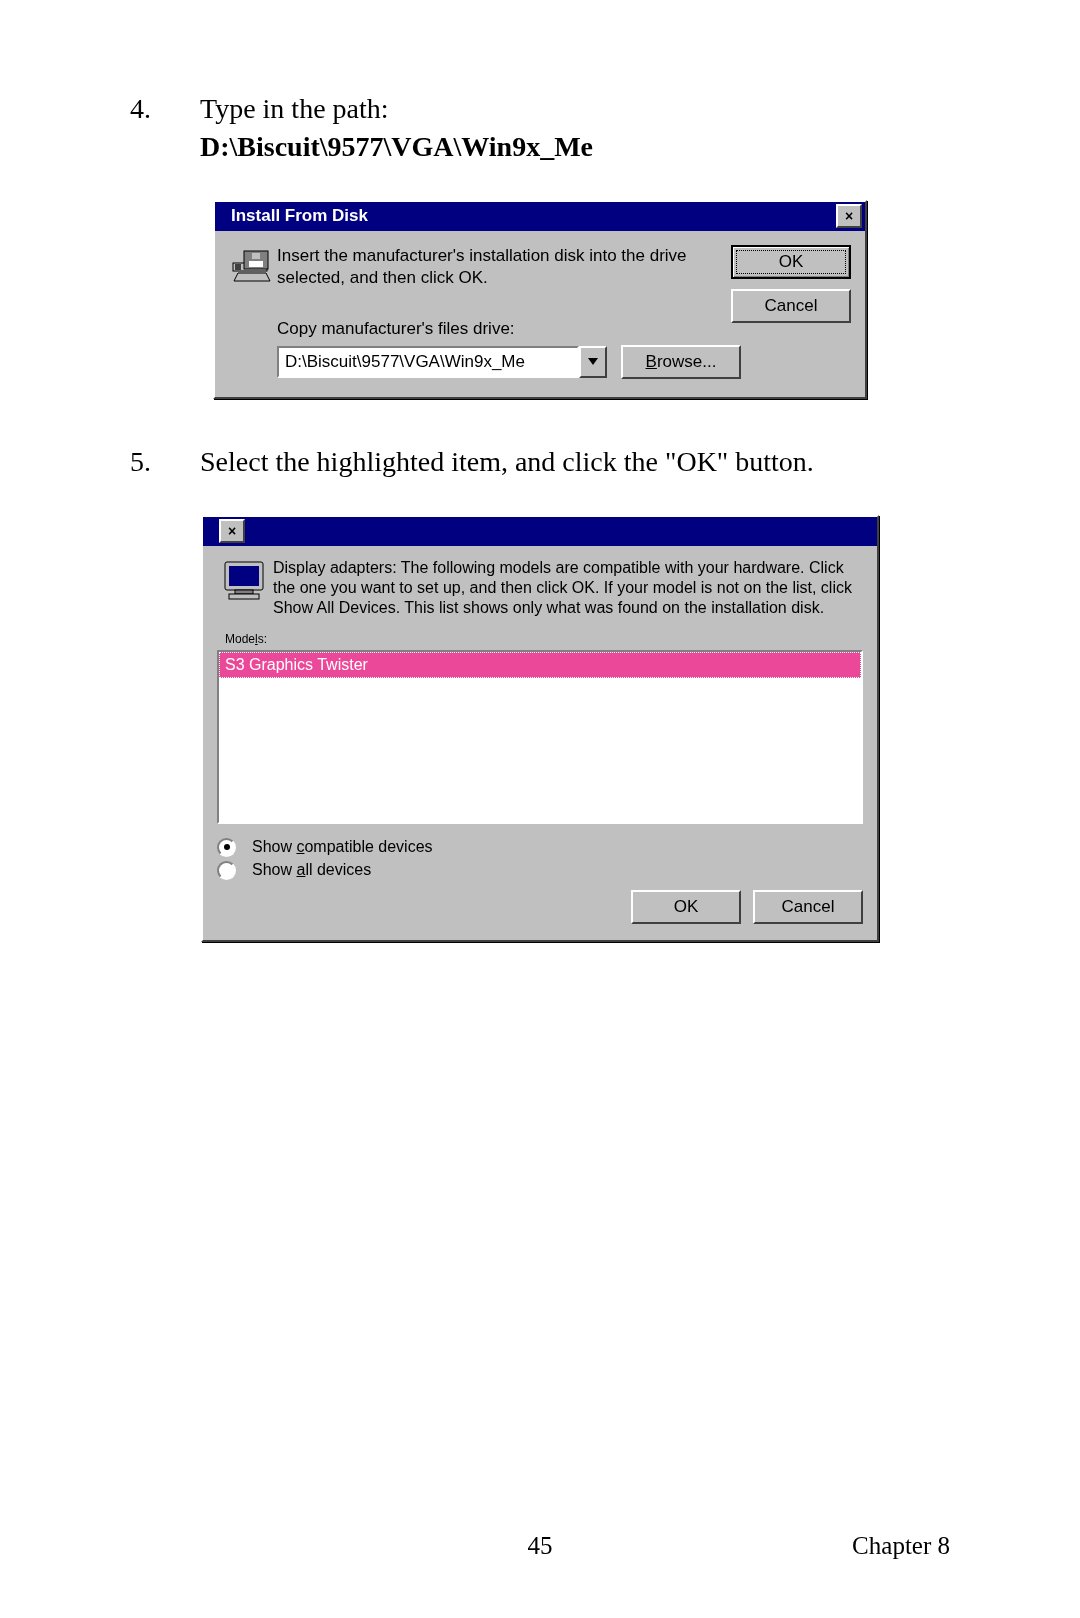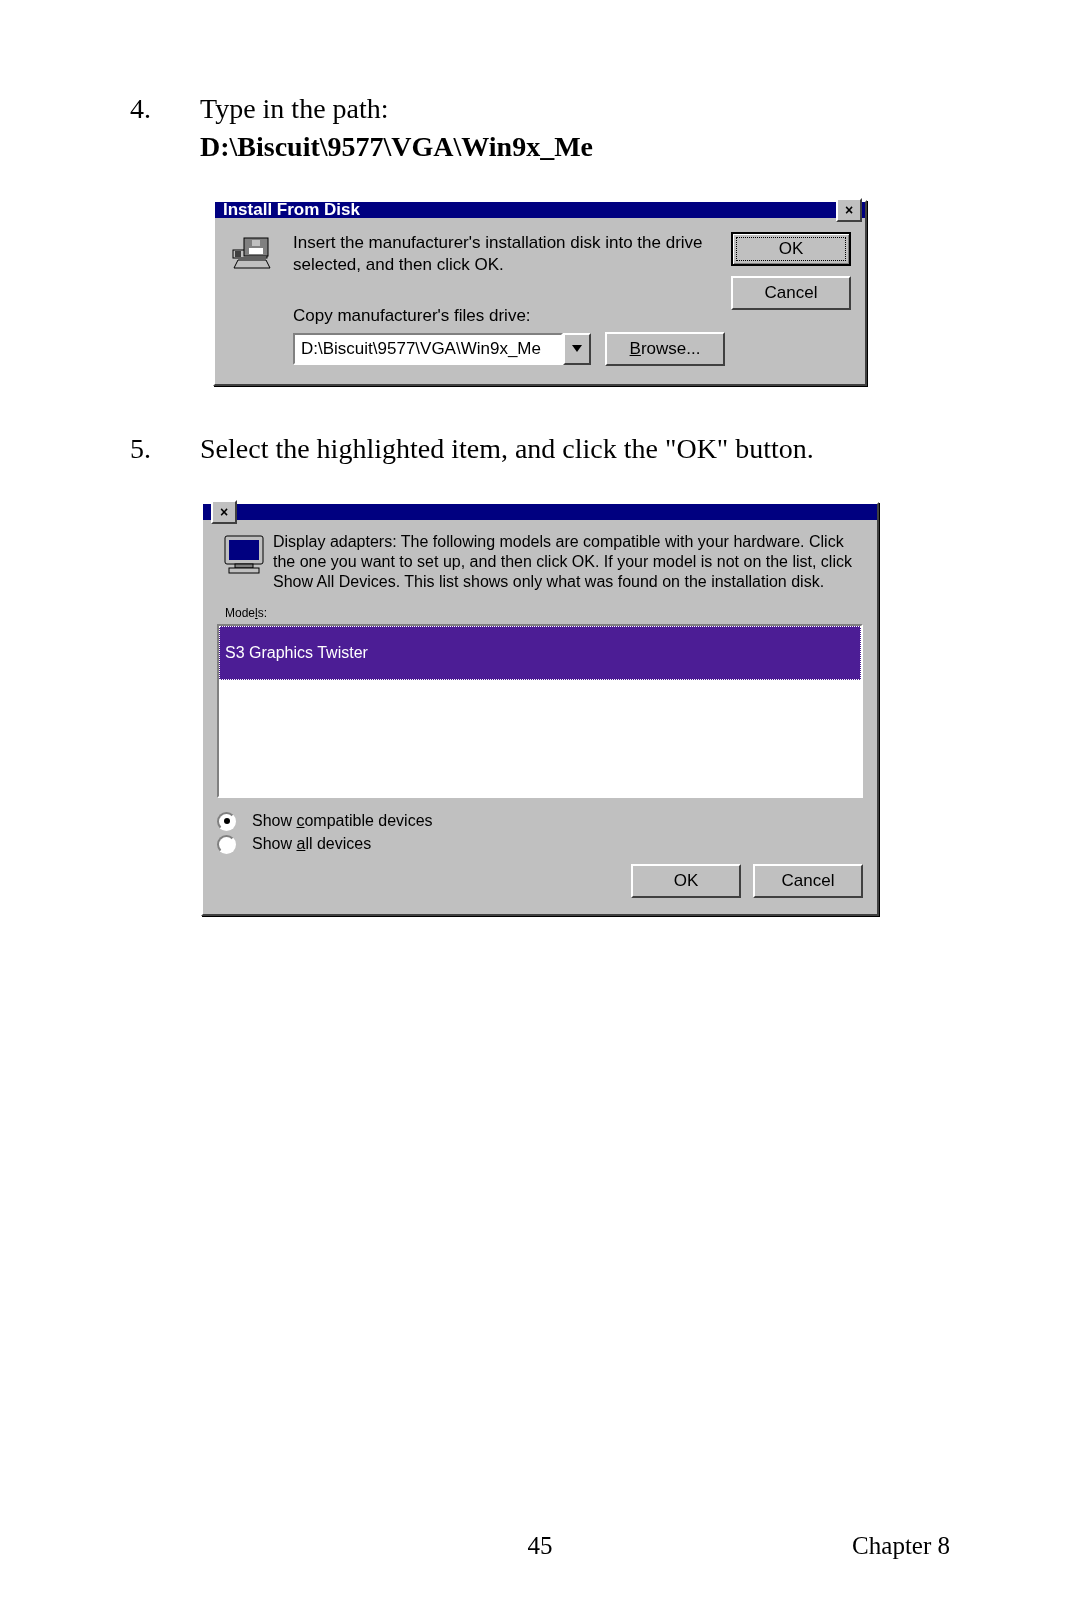--- a/index.html
+++ b/index.html
@@ -4,51 +4,51 @@
 <style>
   html,body{margin:0;padding:0;background:#fff;font-family:"Times New Roman",Times,serif;color:#000}
   .page{width:1080px;height:1618px;position:relative;box-sizing:border-box;padding:90px 130px 60px 130px}
   .step{display:flex;margin:0 0 8px 0;font-size:28px;line-height:1.35}
   .step .num{width:70px;flex:0 0 70px}
   .step .txt{flex:1}
   .bold{font-weight:bold}
   .fig-wrap{margin:34px 0 44px 0;display:flex;justify-content:center}
   
   .dlg{background:#c0c0c0;border:2px solid #000;border-left-color:#fff;border-top-color:#fff;border-right-color:#404040;border-bottom-color:#404040;font-family:"MS Sans Serif",Tahoma,Arial,sans-serif;font-size:17px;color:#000;box-shadow:1px 1px 0 #000}
-  .titlebar{background:#000080;color:#fff;display:flex;align-items:center;height:16px;padding:0 3px 0 8px;font-weight:bold}
+  .titlebar{background:#000080;color:#fff;display:flex;align-items:center;height:29px;padding:0 3px 0 16px;font-weight:bold}
   .titlebar .t-text{flex:1;font-size:17px}
   .t-close{width:22px;height:20px;background:#c0c0c0;border:2px solid;border-color:#fff #404040 #404040 #fff;display:flex;align-items:center;justify-content:center;color:#000;font-family:Arial,sans-serif;font-size:14px;line-height:1;font-weight:bold}
   .body{padding:14px 14px 18px 14px}
   .btn{background:#c0c0c0;border:2px solid;border-color:#fff #404040 #404040 #fff;height:30px;min-width:100px;display:flex;align-items:center;justify-content:center;font-size:17px;padding:0 8px}
   .btn.default{outline:1px dotted #000;outline-offset:-6px;border:2px solid #000;box-shadow:inset 1px 1px 0 #fff,inset -1px -1px 0 #808080}
   .field-label{font-size:17px;margin-top:30px}
   .combo{display:flex;align-items:center}
   .combo-input{flex:1;height:28px;background:#fff;border:2px solid;border-color:#808080 #fff #fff #808080;padding:0 6px;display:flex;align-items:center;font-size:17px}
   .combo-btn{width:24px;height:28px;background:#c0c0c0;border:2px solid;border-color:#fff #404040 #404040 #fff;display:flex;align-items:center;justify-content:center}
   .tri-down{width:0;height:0;border-left:5px solid transparent;border-right:5px solid transparent;border-top:7px solid #000}
   .u{text-decoration:underline}
   
   .dlg1{width:650px}
-  .dlg1 .body{display:flex;gap:16px}
+  .dlg1 .body{display:flex;gap:0}
   .dlg1 .icon-col{width:48px;flex:0 0 48px;display:flex;justify-content:center;padding-top:4px}
   .dlg1 .main-col{flex:1}
   .dlg1 .btn-col{width:110px;flex:0 0 110px;display:flex;flex-direction:column;gap:10px;align-items:flex-end}
   .dlg1 .path-row{display:flex;gap:14px;align-items:center;margin-top:6px}
   .dlg1 .path-row .combo{flex:1}
   .dlg1 .path-row .btn{min-width:100px}
   .floppy-icon{display:inline-block}
   
   .dlg2{width:674px}
   .dlg2 .body{padding:12px 14px 16px 14px}
   .dlg2 .hdr{display:flex;gap:0;align-items:flex-start}
   .dlg2 .hdr .icon{width:56px;flex:0 0 56px;display:flex;justify-content:center}
   .dlg2 .hdr .desc{flex:1;font-size:16px;line-height:1.25}
   .dlg2 .models-label{margin:14px 0 4px 8px;font-size:12px}
   .listbox{background:#fff;border:2px solid;border-color:#808080 #fff #fff #808080;height:170px;overflow:hidden}
-  .listbox .item{padding:18px 6px;font-size:16px;color:#fff;background:#4c1d95;outline:1px dotted #fff;outline-offset:-1px}
+  .listbox .item{padding:4px 6px;font-size:16px;color:#fff;background:#ec4899;outline:1px dotted #fff;outline-offset:-1px}
   .radio-group{margin:14px 0 6px 0}
   .radio-row{display:flex;align-items:center;gap:16px;font-size:16px;margin:4px 0}
   .radio{width:15px;height:15px;border-radius:50%;background:#fff;border:2px solid;border-color:#808080 #fff #fff #808080;display:flex;align-items:center;justify-content:center}
   .radio .dot{width:6px;height:6px;border-radius:50%;background:#000}
   .dlg2 .bottom-btns{display:flex;justify-content:flex-end;gap:12px;margin-top:10px}
   .dlg2 .bottom-btns .btn{min-width:90px}
   .monitor-icon{display:inline-block}
   
   .footer{position:absolute;bottom:58px;left:0;right:0;display:flex;justify-content:space-between;padding:0 130px;font-size:25px}
 </style>

